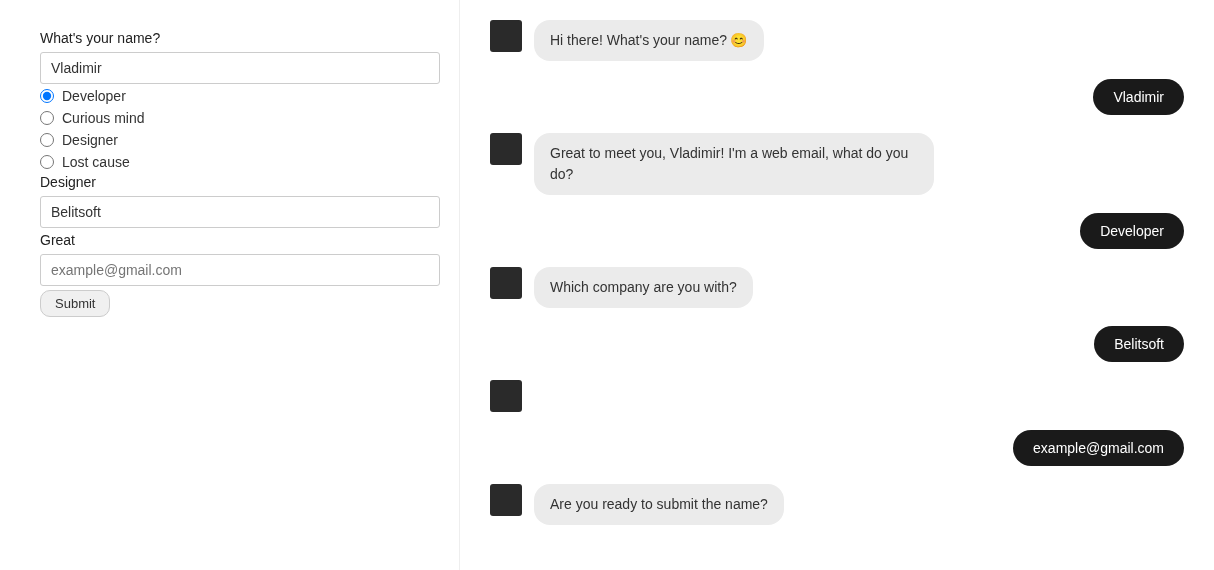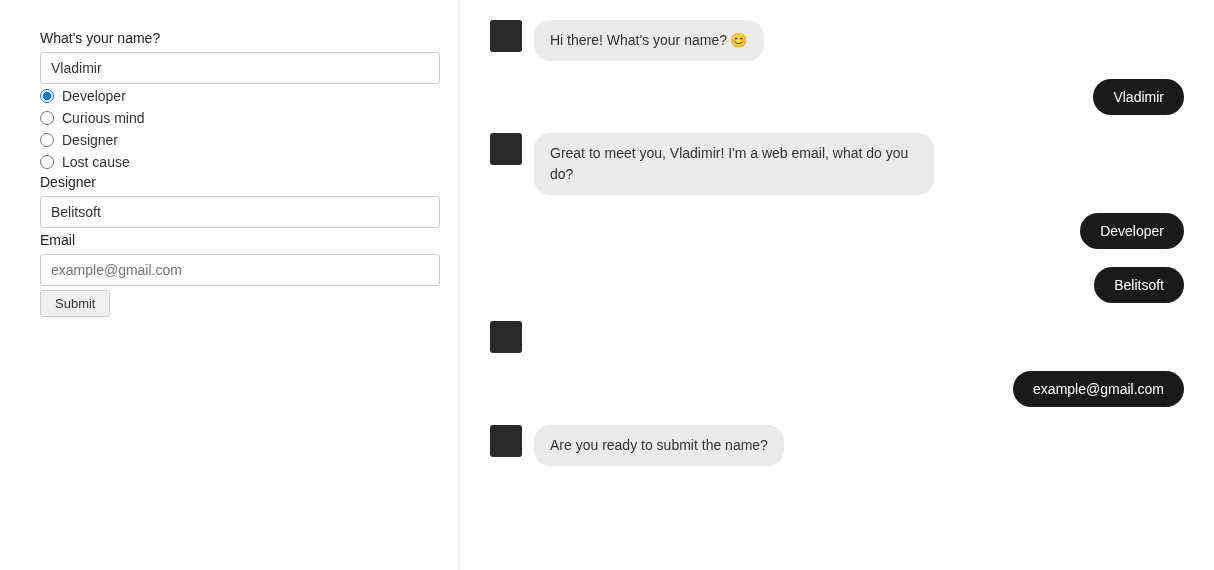--- a/index.html
+++ b/index.html
@@ -66,21 +66,21 @@
     .radio-label input[type="radio"] {
       width: 14px;
       height: 14px;
       cursor: pointer;
     }
 
     .submit-btn {
       padding: 5px 14px;
       background: #f0f0f0;
       border: 1px solid #ccc;
-      border-radius: 3px;
+      border-radius: 10px;
       font-size: 13px;
       cursor: pointer;
       color: #333;
     }
 
     
     .right-panel {
       flex: 1;
       padding: 20px 30px;
       display: flex;
@@ -158,21 +158,21 @@
         </label>
       </div>
     </div>
 
     <div class="field-group">
       <label class="field-label">Designer</label>
       <input type="text" class="text-input" value="Belitsoft" style="">
     </div>
 
     <div class="field-group">
-      <label class="field-label">Email</label>
+      <label class="field-label">Great</label>
       <input type="text" class="text-input" placeholder="example@gmail.com" style="">
     </div>
 
     <button class="submit-btn">Submit</button>
 
   </div>
 
   <div class="right-panel">
 
     <div class="chat-row">
@@ -186,20 +186,24 @@
 
     <div class="chat-row">
       <div class="bot-avatar"></div>
       <div class="bot-bubble">Great to meet you, Vladimir! I'm a web email, what do you do?</div>
     </div>
 
     <div class="chat-row user-row">
       <div class="user-bubble">Developer</div>
     </div>
 
+    <div class="chat-row">
+      <div class="bot-avatar"></div>
+      <div class="bot-bubble">Which company are you with?</div>
+    </div>
 
     <div class="chat-row user-row">
       <div class="user-bubble">Belitsoft</div>
     </div>
 
     <div class="chat-row">
       <div class="bot-avatar"></div>
     </div>
 
     <div class="chat-row user-row">

